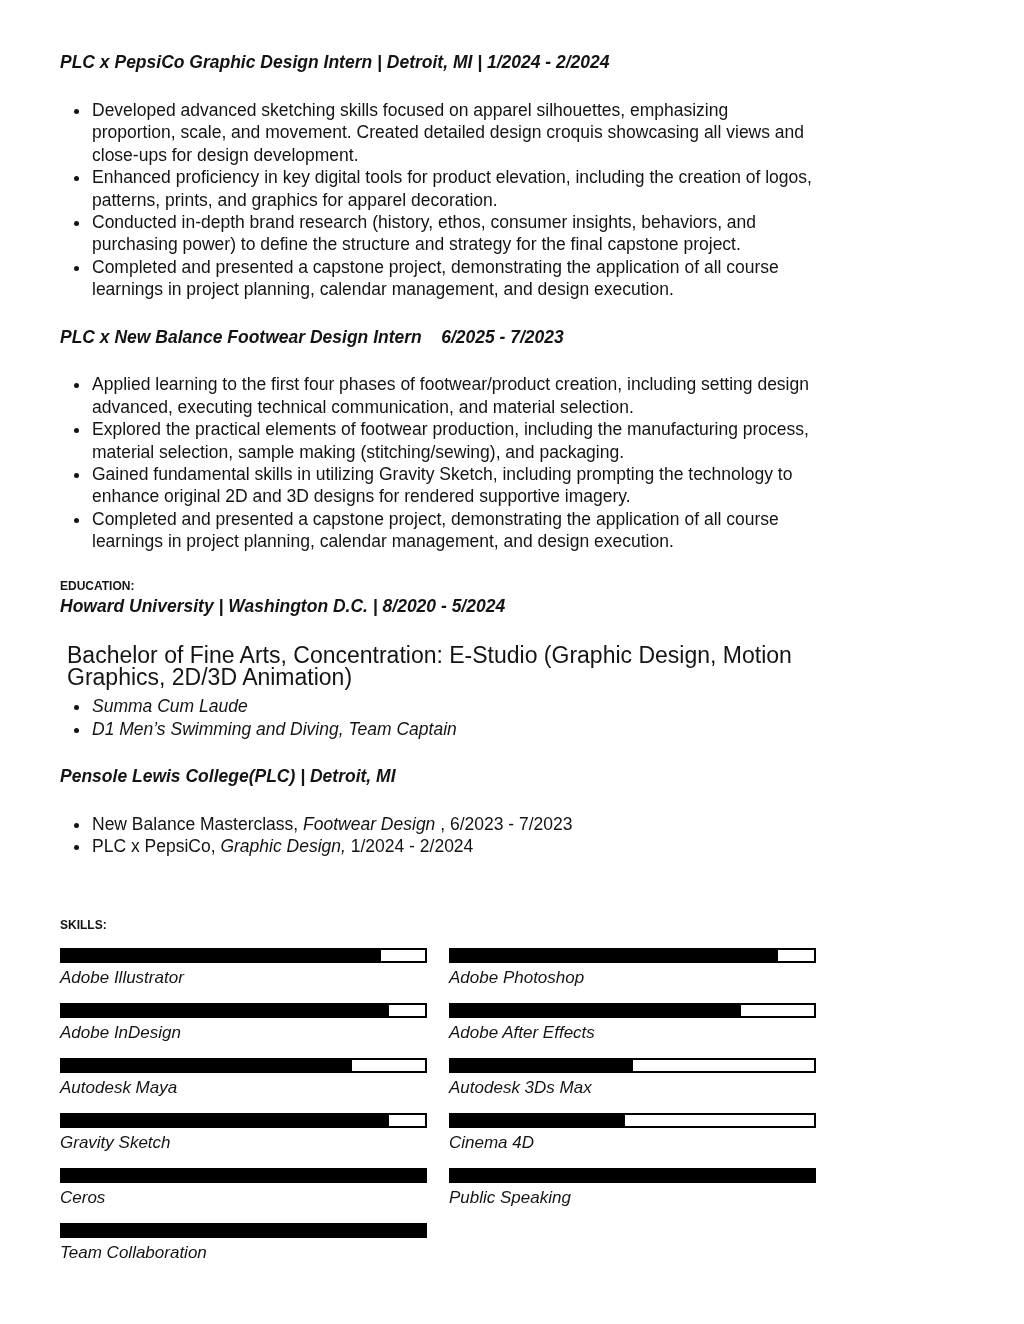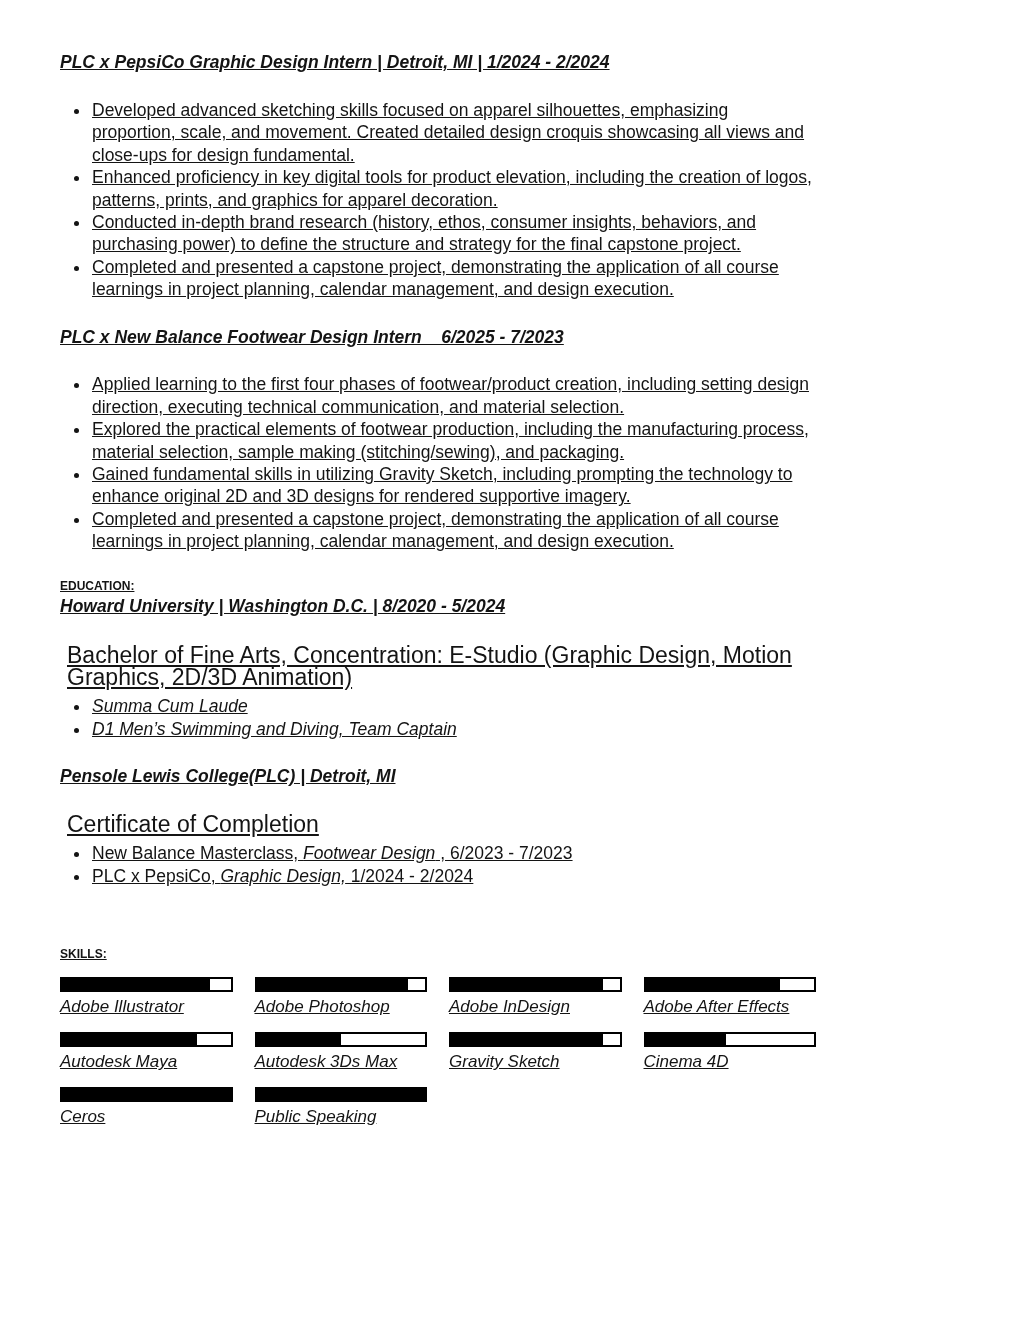--- a/index.html
+++ b/index.html
@@ -8,21 +8,20 @@
     width: 1024px;
     min-height: 1324px;
     background: #ffffff;
     color: #141414;
     font-family: "Liberation Sans", sans-serif;
   }
   .page {
     width: 876px;
     min-height: 1324px;
     padding: 52px 60px 40px 60px;
-    text-decoration: underline;
   }
 
   
   .entry-title {
     font-size: 17.5px;
     line-height: 1.25;
     font-weight: bold;
     font-style: italic;
     margin: 0 0 25px 0;
     white-space: pre-wrap;
@@ -53,21 +52,21 @@
     line-height: 22.4px;
     margin: 7px;
   }
   .it { font-style: italic; }
 
   
   .skills-section { margin-top: 60px; }
   .skills-section .section-heading { margin-bottom: 16px; }
   .skills-grid {
     display: grid;
-    grid-template-columns: repeat(4, 1fr);
+    grid-template-columns: repeat(2, 1fr);
     column-gap: 22px;
   }
   .skill { margin-bottom: 8px; }
   .skill-bar {
     height: 15px;
     border: 2px solid #000000;
     background: #ffffff;
     overflow: hidden;
   }
   .skill-fill {
@@ -86,48 +85,47 @@
 </style>
 </head>
 <body>
 
 <div class="page">
 
   <section>
 
     <h3 class="entry-title">PLC x PepsiCo Graphic Design Intern | Detroit, MI | 1/2024 - 2/2024</h3>
     <ul class="bullets">
-      <li>Developed advanced sketching skills focused on apparel silhouettes, emphasizing proportion, scale, and movement. Created detailed design croquis showcasing all views and close-ups for design fundamental.</li>
+      <li>Developed advanced sketching skills focused on apparel silhouettes, emphasizing proportion, scale, and movement. Created detailed design croquis showcasing all views and close-ups for design development.</li>
       <li>Enhanced proficiency in key digital tools for product elevation, including the creation of logos, patterns, prints, and graphics for apparel decoration.</li>
       <li>Conducted in-depth brand research (history, ethos, consumer insights, behaviors, and purchasing power) to define the structure and strategy for the final capstone project.</li>
       <li>Completed and presented a capstone project, demonstrating the application of all course learnings in project planning, calendar management, and design execution.</li>
     </ul>
 
     <h3 class="entry-title">PLC x New Balance Footwear Design Intern    6/2025 - 7/2023</h3>
     <ul class="bullets">
-      <li>Applied learning to the first four phases of footwear/product creation, including setting design direction, executing technical communication, and material selection.</li>
+      <li>Applied learning to the first four phases of footwear/product creation, including setting design advanced, executing technical communication, and material selection.</li>
       <li>Explored the practical elements of footwear production, including the manufacturing process, material selection, sample making (stitching/sewing), and packaging.</li>
       <li>Gained fundamental skills in utilizing Gravity Sketch, including prompting the technology to enhance original 2D and 3D designs for rendered supportive imagery.</li>
       <li>Completed and presented a capstone project, demonstrating the application of all course learnings in project planning, calendar management, and design execution.</li>
     </ul>
 
   </section>
 
   <section>
     <h2 class="section-heading">EDUCATION:</h2>
 
     <h3 class="entry-title tight">Howard University | Washington D.C. | 8/2020 - 5/2024</h3>
     <p class="degree-line">Bachelor of Fine Arts, Concentration: E-Studio (Graphic Design, Motion Graphics, 2D/3D Animation)</p>
     <ul class="bullets italic">
       <li>Summa Cum Laude</li>
       <li>D1 Men’s Swimming and Diving, Team Captain</li>
     </ul>
 
     <h3 class="entry-title">Pensole Lewis College(PLC) | Detroit, MI</h3>
-    <p class="degree-line">Certificate of Completion</p>
     <ul class="bullets">
       <li><span>New Balance Masterclass, </span><span class="it">Footwear Design</span><span> , 6/2023 - 7/2023</span></li>
       <li><span>PLC x PepsiCo, </span><span class="it">Graphic Design,</span><span> 1/2024 - 2/2024</span></li>
     </ul>
   </section>
 
   <section class="skills-section">
     <h2 class="section-heading">SKILLS:</h2>
 
     <div class="skills-grid">
@@ -187,17 +185,23 @@
             <div class="skill-fill" style="width: 100%;"></div>
           </div>
         <div class="skill-name">Ceros</div>
       </div>
       <div class="skill">
         <div class="skill-bar">
             <div class="skill-fill" style="width: 100%;"></div>
           </div>
         <div class="skill-name">Public Speaking</div>
       </div>
+      <div class="skill">
+        <div class="skill-bar">
+            <div class="skill-fill" style="width: 100%;"></div>
+          </div>
+        <div class="skill-name">Team Collaboration</div>
+      </div>
 
     </div>
   </section>
 
 </div>
 
 </body></html>

